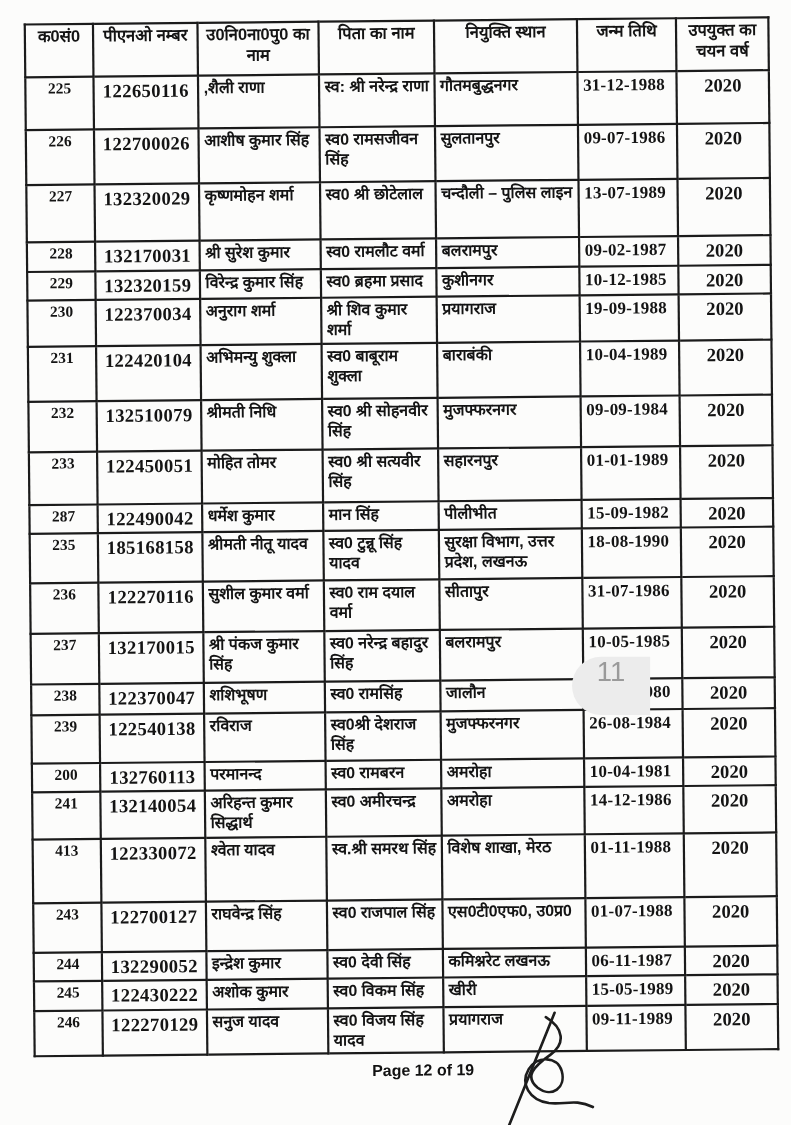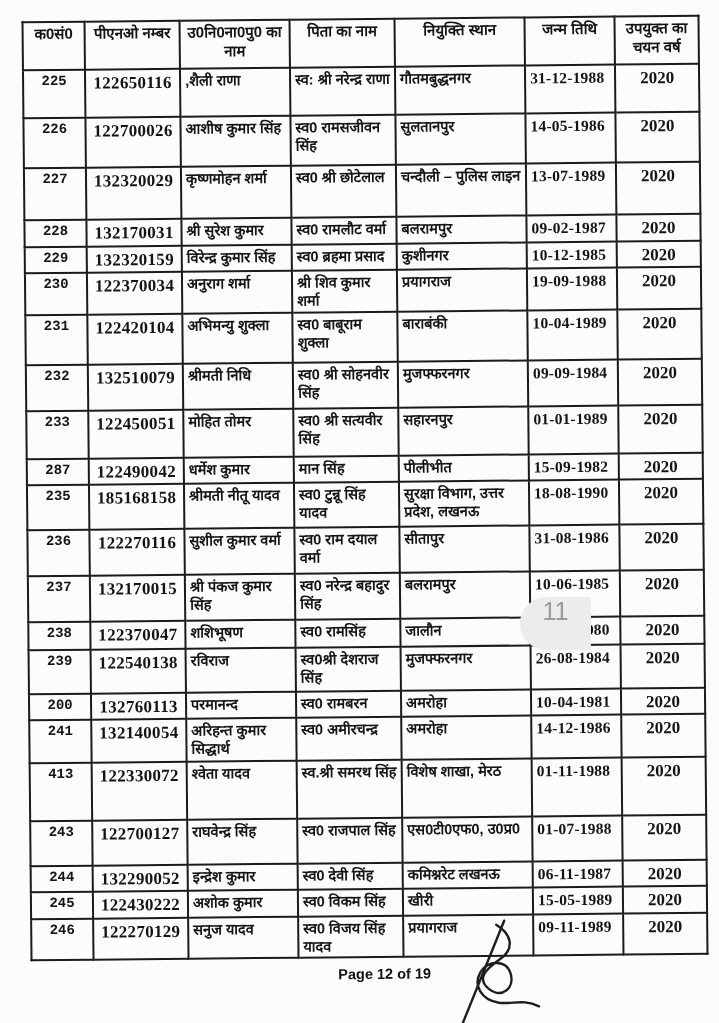--- a/index.html
+++ b/index.html
@@ -8,21 +8,21 @@
   .page { position:relative; width:591px; height:1023px; background:#fcfcfb; }
 
   .scan { position:absolute; left:26px; top:18px; width:680px;
           transform:rotate(-0.55deg); transform-origin:50% 50%; }
 
   table { border-collapse:collapse; table-layout:fixed; width:676px; }
   th, td { border:2px solid #1b1b1b; vertical-align:top; padding:2px 4px 1px 4px;
            overflow:hidden; font-weight:700; line-height:1.25; }
   th { font-size:15px; text-align:center; }
   td { font-size:14.5px; text-align:left; }
-  td.c0 { text-align:center; font-family:Liberation Mono, monospace; font-size:14px; }
+  td.c0 { text-align:center; font-family:Liberation Serif, serif; font-size:14px; }
   td.c1 { text-align:center; font-family:"Liberation Serif","DejaVu Serif",serif; font-size:17px; letter-spacing:.3px; }
   td.c5 { font-family:"Liberation Serif","DejaVu Serif",serif; font-size:15.5px; white-space:nowrap; letter-spacing:.2px; }
   td.c6 { text-align:center; font-family:"Liberation Serif","DejaVu Serif",serif; font-size:17px; }
   thead tr { height:48px; }
 
   .footer { position:absolute; left:274px; top:948px; width:160px; text-align:center;
             font-size:14.5px; font-weight:700; color:#111; }
 
   .signature { position:absolute; left:408px; top:898px; pointer-events:none; }
 
@@ -66,21 +66,21 @@
             <td class="c4">गौतमबुद्धनगर</td>
             <td class="c5">31-12-1988</td>
             <td class="c6">2020</td>
           </tr>
           <tr style="height: 50px;">
             <td class="c0">226</td>
             <td class="c1">122700026</td>
             <td class="c2">आशीष कुमार सिंह</td>
             <td class="c3">स्व0 रामसजीवन सिंह</td>
             <td class="c4">सुलतानपुर</td>
-            <td class="c5">14-05-1986</td>
+            <td class="c5">09-07-1986</td>
             <td class="c6">2020</td>
           </tr>
           <tr style="height: 52px;">
             <td class="c0">227</td>
             <td class="c1">132320029</td>
             <td class="c2">कृष्णमोहन शर्मा</td>
             <td class="c3">स्व0 श्री छोटेलाल</td>
             <td class="c4">चन्दौली – पुलिस लाइन</td>
             <td class="c5">13-07-1989</td>
             <td class="c6">2020</td>
@@ -156,30 +156,30 @@
             <td class="c4">सुरक्षा विभाग, उत्तर प्रदेश, लखनऊ</td>
             <td class="c5">18-08-1990</td>
             <td class="c6">2020</td>
           </tr>
           <tr style="height: 46px;">
             <td class="c0">236</td>
             <td class="c1">122270116</td>
             <td class="c2">सुशील कुमार वर्मा</td>
             <td class="c3">स्व0 राम दयाल वर्मा</td>
             <td class="c4">सीतापुर</td>
-            <td class="c5">31-08-1986</td>
+            <td class="c5">31-07-1986</td>
             <td class="c6">2020</td>
           </tr>
           <tr style="height: 46px;">
             <td class="c0">237</td>
             <td class="c1">132170015</td>
             <td class="c2">श्री पंकज कुमार सिंह</td>
             <td class="c3">स्व0 नरेन्द्र बहादुर सिंह</td>
             <td class="c4">बलरामपुर</td>
-            <td class="c5">10-06-1985</td>
+            <td class="c5">10-05-1985</td>
             <td class="c6">2020</td>
           </tr>
           <tr style="height: 28px;">
             <td class="c0">238</td>
             <td class="c1">122370047</td>
             <td class="c2">शशिभूषण</td>
             <td class="c3">स्व0 रामसिंह</td>
             <td class="c4">जालौन</td>
             <td class="c5">06-12-1980</td>
             <td class="c6">2020</td>

